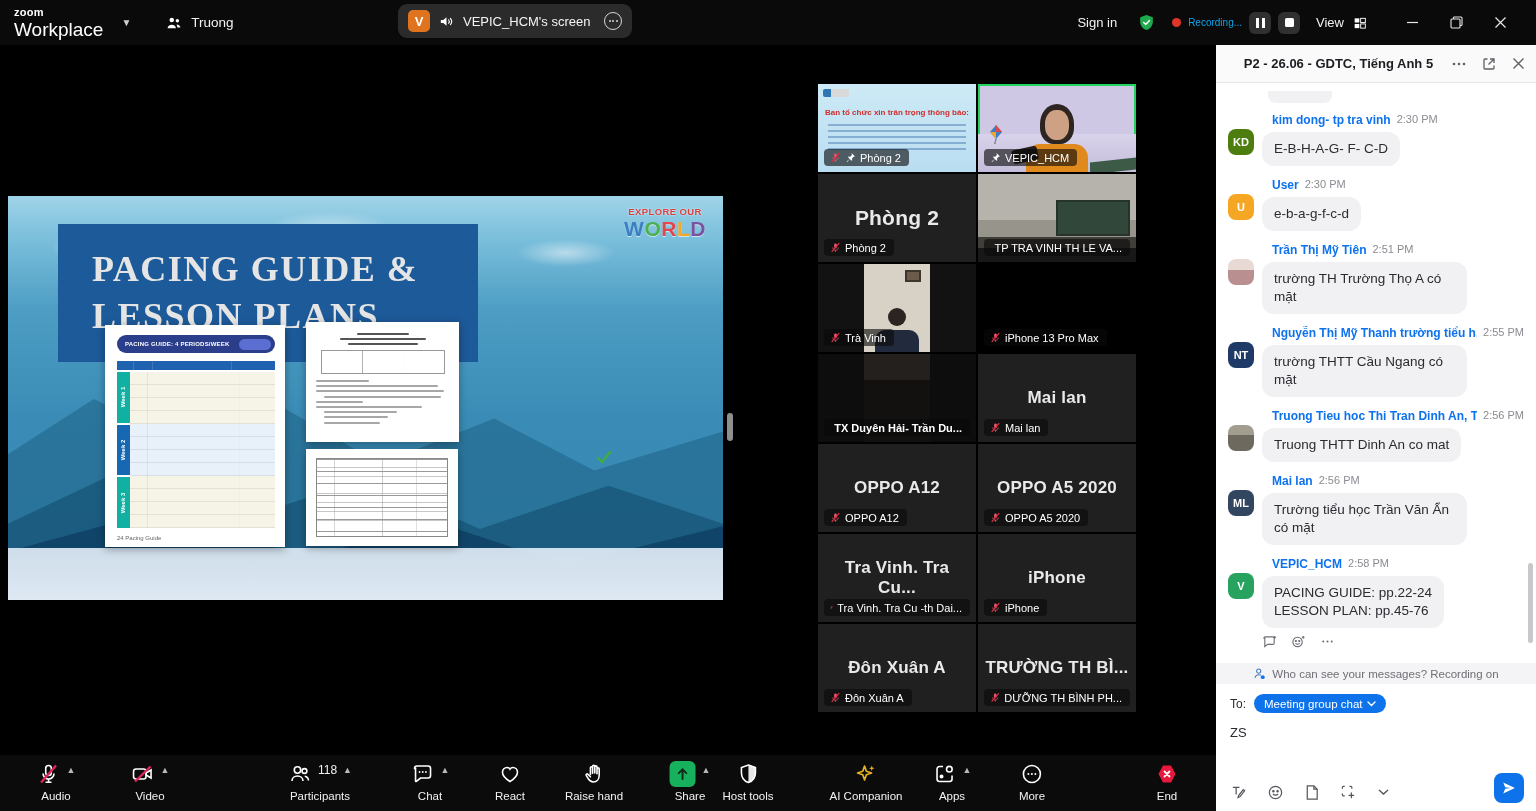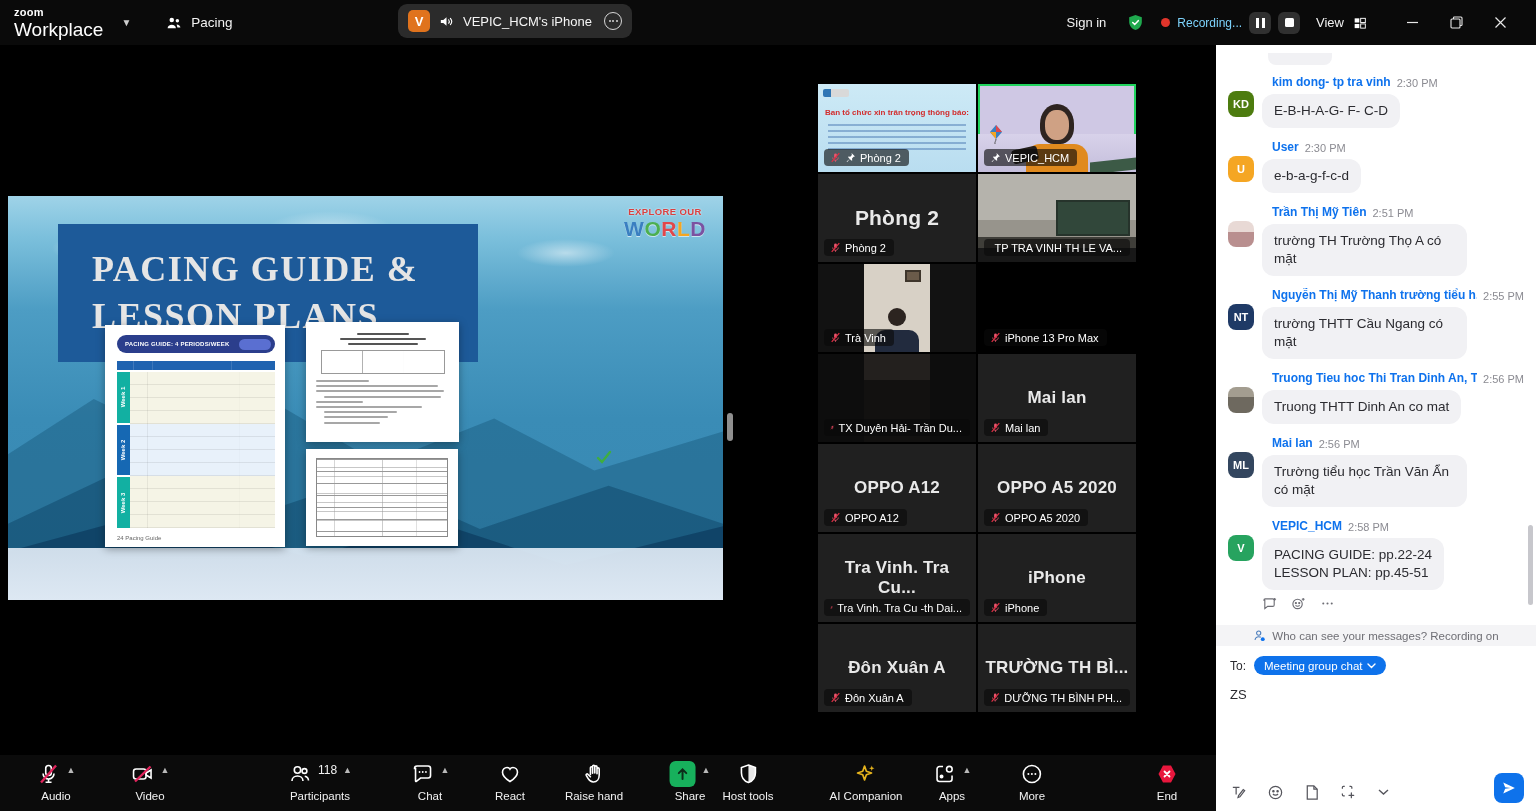--- a/index.html
+++ b/index.html
@@ -20,21 +20,21 @@
   .vbadge { width:22px; height:22px; border-radius:5px; background:#e0731d; color:#fff; font-size:13px;
     font-weight:700; display:flex; align-items:center; justify-content:center; }
   .share-pill .txt { font-size:13px; color:#f5f5f5; flex:1; white-space:nowrap; }
   .pill-more { width:18px; height:18px; border:1.4px solid #d6d6d6; border-radius:50%;
     display:flex; align-items:center; justify-content:center; gap:1.5px; }
   .pill-more i { width:2px; height:2px; background:#d6d6d6; border-radius:50%; display:block; }
   .tb-right { margin-left:auto; display:flex; align-items:center; gap:16px; }
   .signin { font-size:13px; color:#f2f2f2; margin-right:4px; }
   .rec-group { display:flex; align-items:center; gap:7px; }
   .rec-dot { width:9px; height:9px; border-radius:50%; background:#e0352b; }
-  .rec-txt { font-size:12px; color:#7dd3fc; }
+  .rec-txt { font-size:10px; color:#0ea5e9; }
   .rec-btn { width:22px; height:22px; border-radius:6px; background:#303030; display:flex; align-items:center; justify-content:center; }
   .pause-bars { display:flex; gap:3px; } .pause-bars i { width:3px; height:10px; background:#fff; display:block; }
   .stop-sq { width:9px; height:9px; background:#fff; border-radius:1.5px; }
   .view-group { display:flex; align-items:center; gap:8px; font-size:13px; color:#f2f2f2; }
   .winctl { display:flex; align-items:center; gap:0; margin-left:6px; }
   .winbtn { width:44px; height:45px; display:flex; align-items:center; justify-content:center; color:#e8e8e8; }
 
   
   .main { position:absolute; left:0; top:45px; width:1216px; height:710px; background:#000; }
 
@@ -133,21 +133,21 @@
   .t-class { background:linear-gradient(180deg,#b5b3ac 0 52%,#97948c 52% 72%,#3f3e39 72%); }
   .t-class .board { position:absolute; right:6px; top:26px; width:74px; height:36px; background:#31473a; border:2px solid #26332b; }
   .t-class .desk { position:absolute; left:0; bottom:0; width:100%; height:14px; background:#181818; }
   
   .t-portrait { background:#121212; }
   .t-portrait .strip { position:absolute; left:50%; top:0; transform:translateX(-50%); width:66px; height:100%; background:#d8d1c6; }
   .t-portrait .frame { position:absolute; left:50%; top:6px; transform:translateX(8px); width:16px; height:12px; background:#6b5b4a; border:2px solid #3e352b; }
   .t-portrait .head { position:absolute; left:50%; top:44px; transform:translateX(-50%); width:18px; height:18px; background:#2c2420; border-radius:50%; }
   .t-portrait .body { position:absolute; left:50%; bottom:0; transform:translateX(-50%); width:44px; height:22px; background:#222b3e; border-radius:10px 10px 0 0; }
   
-  .t-dark { background:#0d0d0d; }
+  .t-dark { background:#0d0d0d;font-weight:bold; }
   .t-dark .strip { position:absolute; left:50%; top:0; transform:translateX(-50%); width:66px; height:100%;
     background:linear-gradient(180deg,#23201e 0 30%,#121110 30%); }
   .gal-more { position:absolute; left:940px; top:716px; width:70px; height:22px; display:flex; align-items:center; justify-content:center; }
 
   
   .toolbar { position:absolute; left:0; top:755px; width:1216px; height:56px; background:#0b0b0b; }
   .tb-item { position:absolute; top:6px; transform:translateX(-50%); display:flex; flex-direction:column;
     align-items:center; gap:3px; color:#f2f2f2; }
   .tb-item .lbl { font-size:11.5px; white-space:nowrap; }
   .icon-row { display:flex; align-items:center; gap:6px; height:26px; }
@@ -161,21 +161,21 @@
   .chat-title { flex:1; text-align:center; font-size:13px; font-weight:700; color:#1c1c21; white-space:nowrap; overflow:hidden; }
   .chat-hicons { display:flex; align-items:center; gap:14px; margin-left:6px; color:#5f5f66; }
   .chat-msgs { position:relative; height:580px; overflow:hidden; padding:8px 12px 0 12px; }
   .partial-bubble { width:64px; height:12px; background:#f1f1f4; border-radius:0 0 8px 8px; margin:0 0 10px 40px; }
   .msg { display:flex; gap:8px; margin-bottom:12px; }
   .avatar { width:26px; height:26px; border-radius:8px; flex:0 0 26px; display:flex; align-items:center;
     justify-content:center; color:#fff; font-size:11px; font-weight:700; margin-top:16px; }
   .av-photo-warm { background:linear-gradient(180deg,#e8d9d5 0 42%,#b98f8f 42%); }
   .av-photo-gray { background:linear-gradient(180deg,#a39d90 0 40%,#6e695f 40%); }
   .msg-body { flex:1; min-width:0; }
-  .msg-head { display:flex; align-items:flex-end; gap:6px;padding-left:10px; }
+  .msg-head { display:flex; align-items:flex-start; gap:6px;padding-left:10px; }
   .msg-name { color:#0e72ed; font-size:12px; font-weight:600; white-space:nowrap; overflow:hidden; max-width:215px; }
   .msg-time { color:#8b8b92; font-size:11px; white-space:nowrap; }
   .bubble { display:inline-block; background:#f1f1f4; border-radius:12px; padding:8px 12px; margin-top:5px;
     font-size:13.5px; color:#2b2b30; line-height:18px; max-width:205px; white-space:pre-line; }
   .msg-actions { display:flex; gap:14px; margin-top:6px; color:#6d6d74; }
   .chat-scroll { position:absolute; right:3px; top:480px; width:5px; height:80px; background:#c7c7cc; border-radius:3px; }
   .chat-info { height:21px; background:#f4f4f6; display:flex; align-items:center; justify-content:center; gap:6px;
     font-size:11.5px; color:#6f6f75; }
   .compose { flex:1; position:relative; padding:10px 14px; }
   .to-row { display:flex; align-items:center; gap:8px; }
@@ -196,29 +196,29 @@
     <span class="z2">Workplace</span>
   </div>
   <span class="brand-chev">▼</span>
   <div class="meeting-tab">
     <svg width="18" height="18" viewBox="0 0 24 24" fill="#fff">
         <circle cx="9" cy="8" r="3"></circle>
         <path d="M3.5 19c0-3 2.5-4.8 5.5-4.8s5.5 1.8 5.5 4.8z"></path>
         <circle cx="16.5" cy="9" r="2.3"></circle>
         <path d="M15.5 13.9c2.9.2 5 1.8 5 4.1h-4z"></path>
       </svg>
-    <span>Pacing</span>
+    <span>Truong</span>
   </div>
   <div class="share-pill">
     <span class="vbadge">V</span>
     <svg width="17" height="17" viewBox="0 0 24 24">
         <path d="M4 10v4h3.5L12 18V6l-4.5 4z" fill="#fff"></path>
         <path d="M15 9.5a4 4 0 0 1 0 5M17.5 7.5a7 7 0 0 1 0 9" fill="none" stroke="#fff" stroke-width="1.6" stroke-linecap="round"></path>
       </svg>
-    <span class="txt">VEPIC_HCM's iPhone</span>
+    <span class="txt">VEPIC_HCM's screen</span>
     <span class="pill-more">
         <i></i>
         <i></i>
         <i></i>
       </span>
   </div>
   <div class="tb-right">
     <span class="signin">Sign in</span>
     <svg width="19" height="19" viewBox="0 0 24 24">
         <path d="M12 2.5l8 3v5.5c0 5-3.4 9.2-8 10.5-4.6-1.3-8-5.5-8-10.5V5.5z" fill="#1fa94e"></path>
@@ -644,20 +644,37 @@
       <svg width="24" height="24" viewBox="0 0 24 24">
           <polygon points="8,3.5 16,3.5 20.5,12 16,20.5 8,20.5 3.5,12" fill="#e8173d"></polygon>
           <path d="M9.5 9.5l5 5M14.5 9.5l-5 5" stroke="#fff" stroke-width="1.8" stroke-linecap="round"></path>
         </svg>
     </div>
     <span class="lbl">End</span>
   </div>
 </div>
 
 <div class="chat">
+  <div class="chat-head">
+    <div class="chat-title">P2 - 26.06 - GDTC, Tiếng Anh 5</div>
+    <div class="chat-hicons">
+      <svg width="16" height="16" viewBox="0 0 16 16">
+          <circle cx="3" cy="8" r="1.3" fill="#5f5f66"></circle>
+          <circle cx="8" cy="8" r="1.3" fill="#5f5f66"></circle>
+          <circle cx="13" cy="8" r="1.3" fill="#5f5f66"></circle>
+        </svg>
+      <svg width="16" height="16" viewBox="0 0 16 16" fill="none" stroke="#5f5f66" stroke-width="1.3">
+          <path d="M6.5 3H4a1 1 0 0 0-1 1v8a1 1 0 0 0 1 1h8a1 1 0 0 0 1-1v-2.5"></path>
+          <path d="M9 3h4v4M13 3L7.5 8.5"></path>
+        </svg>
+      <svg width="15" height="15" viewBox="0 0 15 15">
+          <path d="M2.5 2.5l10 10M12.5 2.5l-10 10" stroke="#5f5f66" stroke-width="1.4"></path>
+        </svg>
+    </div>
+  </div>
 
   <div class="chat-msgs">
     <div class="partial-bubble"></div>
 
     <div class="msg">
       <div class="avatar" style="background:#4d7c0f">KD</div>
       <div class="msg-body">
         <div class="msg-head">
           <span class="msg-name">kim dong- tp tra vinh</span>
           <span class="msg-time">2:30 PM</span>
@@ -722,21 +739,21 @@
     </div>
 
     <div class="msg">
       <div class="avatar" style="background:#27a35f">V</div>
       <div class="msg-body">
         <div class="msg-head">
           <span class="msg-name">VEPIC_HCM</span>
           <span class="msg-time">2:58 PM</span>
         </div>
         <div class="bubble">PACING GUIDE: pp.22-24
-LESSON PLAN: pp.45-51</div>
+LESSON PLAN: pp.45-76</div>
         <div class="msg-actions">
           <svg width="15" height="15" viewBox="0 0 16 16" fill="none" stroke="#6d6d74" stroke-width="1.2">
               <path d="M2 4.5A1.5 1.5 0 0 1 3.5 3h8A1.5 1.5 0 0 1 13 4.5v5A1.5 1.5 0 0 1 11.5 11H6l-3 2.5V4.5z"></path>
               <path d="M13.5 2v3M12 3.5h3"></path>
             </svg>
           <svg width="15" height="15" viewBox="0 0 16 16" fill="none" stroke="#6d6d74" stroke-width="1.2">
               <circle cx="7" cy="8.5" r="5"></circle>
               <circle cx="5.2" cy="7.5" r=".6" fill="#6d6d74"></circle>
               <circle cx="8.8" cy="7.5" r=".6" fill="#6d6d74"></circle>
               <path d="M4.8 10a3 3 0 0 0 4.4 0M13 2v3M11.5 3.5h3"></path>

